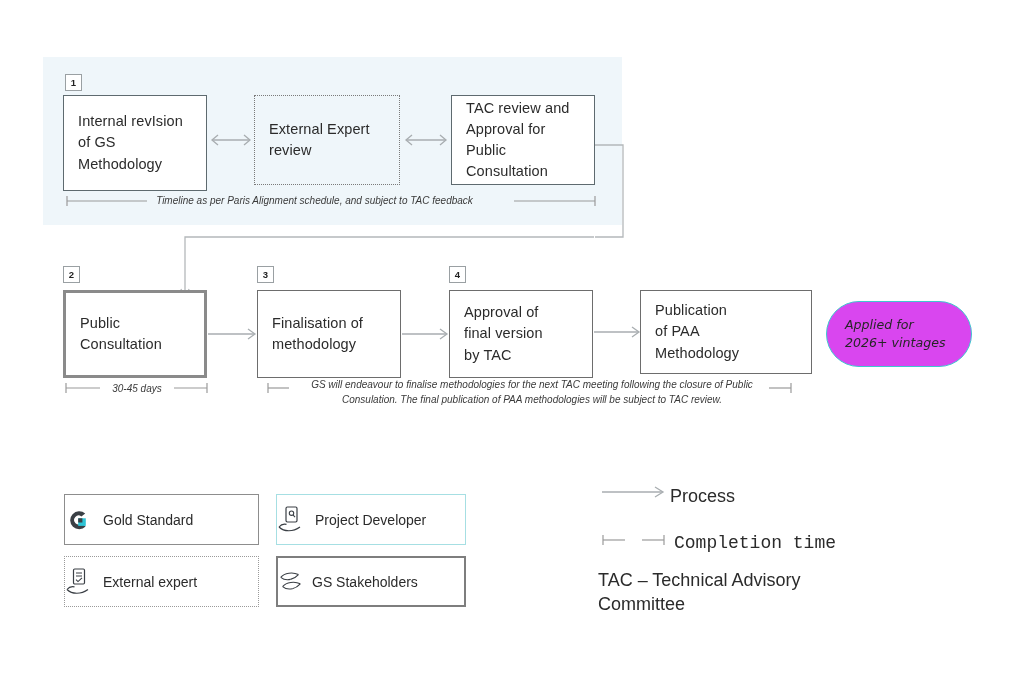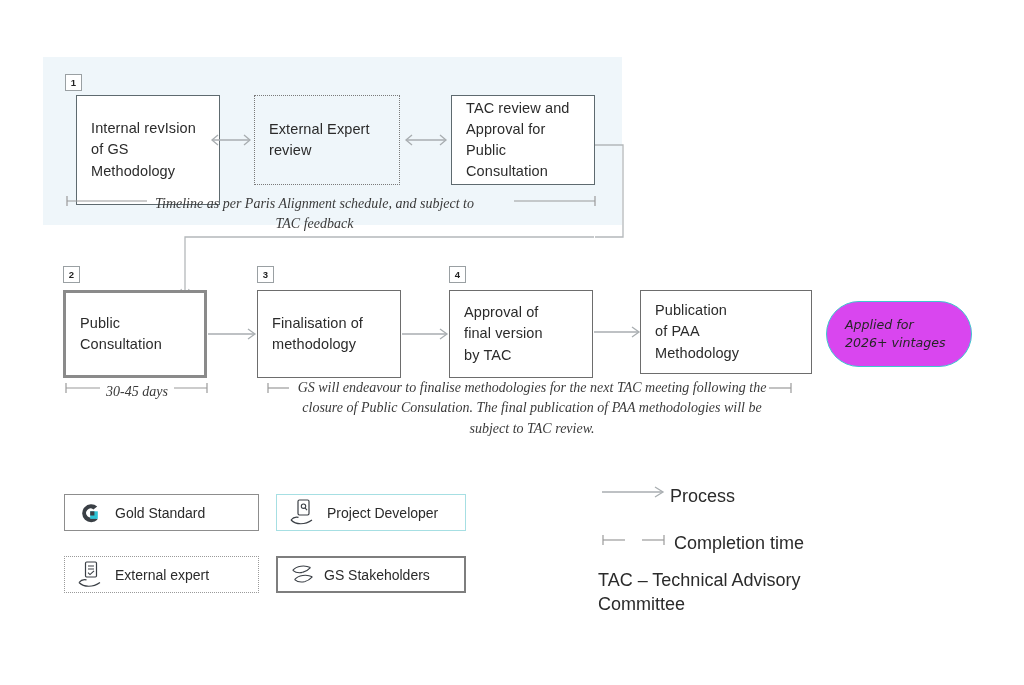--- a/index.html
+++ b/index.html
@@ -36,60 +36,60 @@
 
   
   .chip{
     width:17px;height:17px;border:1px solid #9aa0a3;background:#ffffff;
     display:flex;align-items:center;justify-content:center;
     font-size:9.5px;font-weight:bold;color:#222;
   }
 
   
   .cap{
-    font-style:italic;font-size:14px;color:#3a3a3a;
+    font-style:italic;font-size:10px;color:#3a3a3a;
     line-height:1.45;
-    font-family:Liberation Serif, serif;
+    font-family:Liberation Sans, sans-serif;
   }
   .cap-center{text-align:center;}
 
   
   .pill{
     left:826px;top:301px;width:146px;height:66px;
     border:1.6px solid #3ec8cf;border-radius:33px;background:#d946ef;
     display:flex;align-items:center;padding-left:18px;
     font-style:italic;font-size:12.6px;color:#262626;line-height:1.45;
     font-family:"DejaVu Sans","Liberation Sans",sans-serif;
   }
 
   
   .key{
-    height:37px;display:flex;align-items:center;background:#ffffff;
-    padding-left:12px;gap:12px;
+    height:51px;display:flex;align-items:center;background:#ffffff;
+    gap:12px;
     font-size:14px;color:#2b2b2b;
   }
   .k-solid{border:1.3px solid #8d8d8d;}
   .k-cyan{border:1.3px solid #a6dfe3;}
   .k-dotted{border:1.6px dotted #9a9a9a;}
   .k-thick{border:2.6px solid #7e7e7e;}
   .key .ic{width:26px;height:30px;flex:0 0 26px;display:block;}
   .lg-text{position:absolute;font-size:18px;color:#2b2b2b;line-height:1.35;}
 
   svg{display:block;overflow:visible;}
 </style>
 </head>
 <body>
 
 <div id="stage">
 
   <div class="abs phase-panel"></div>
 
   <div class="abs chip" style="left:65px;top:74px;">1</div>
 
-  <div class="abs pbox b-solid" style="left:76px;top:95px;width:144px;height:110px;">
+  <div class="abs pbox b-solid" style="left:63px;top:95px;width:144px;height:96px;">
     <span>Internal revIsion
 of GS
 Methodology</span>
   </div>
 
   <div class="abs pbox b-dotted" style="left:254px;top:95px;width:146px;height:90px;">
     <span>External Expert
 review</span>
   </div>
 
@@ -238,18 +238,18 @@
     <polyline points="55,3 63,8 55,13" fill="none" stroke="#a8adb0" stroke-width="1.3"></polyline>
   </svg>
   <div class="lg-text" style="left:670px;top:484px;">Process</div>
 
   <svg class="abs" style="left:600px;top:532px;" width="70" height="16">
     <line x1="3" y1="3" x2="3" y2="13" stroke="#9a9a9a" stroke-width="1.2"></line>
     <line x1="3" y1="8" x2="25" y2="8" stroke="#9a9a9a" stroke-width="1.2"></line>
     <line x1="42" y1="8" x2="64" y2="8" stroke="#9a9a9a" stroke-width="1.2"></line>
     <line x1="64" y1="3" x2="64" y2="13" stroke="#9a9a9a" stroke-width="1.2"></line>
   </svg>
-  <div class="lg-text" style="left:674px;top:531px;">Completion time</div>
+  <div class="lg-text" style="left:674px;top:531px;font-family:Liberation Mono, monospace;">Completion time</div>
 
   <div class="lg-text" style="left:598px;top:568px;white-space:pre-line;">TAC – Technical Advisory
         Committee</div>
 
 </div>
 
 </body></html>

